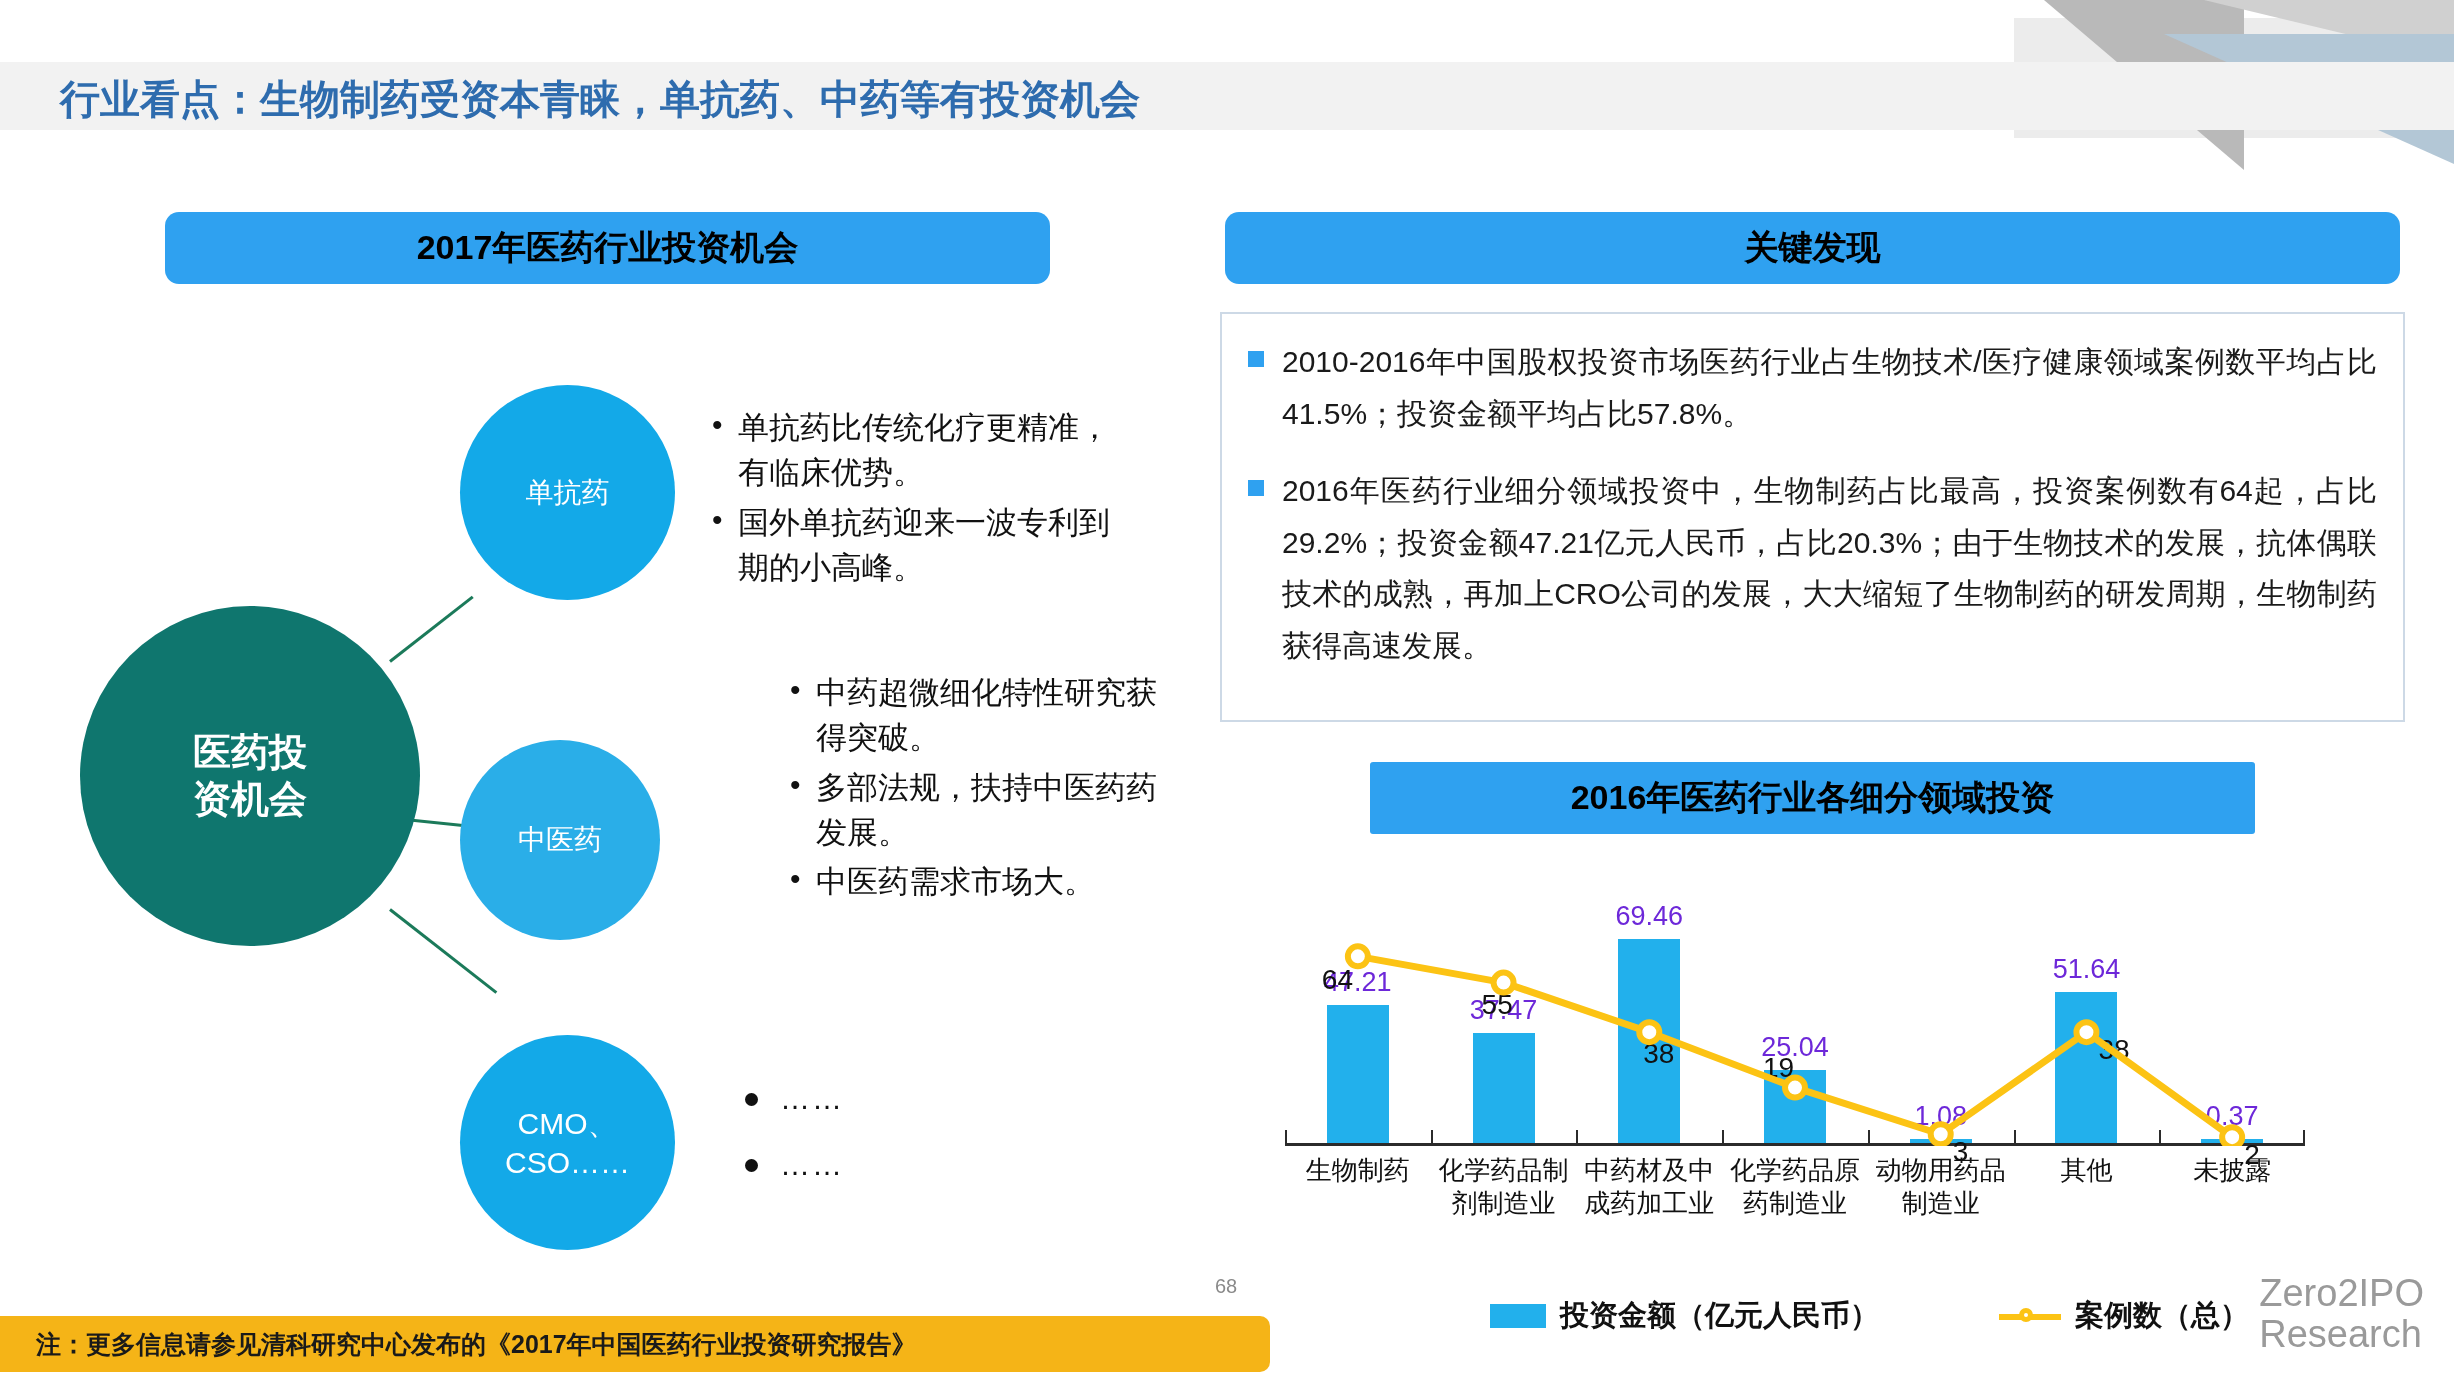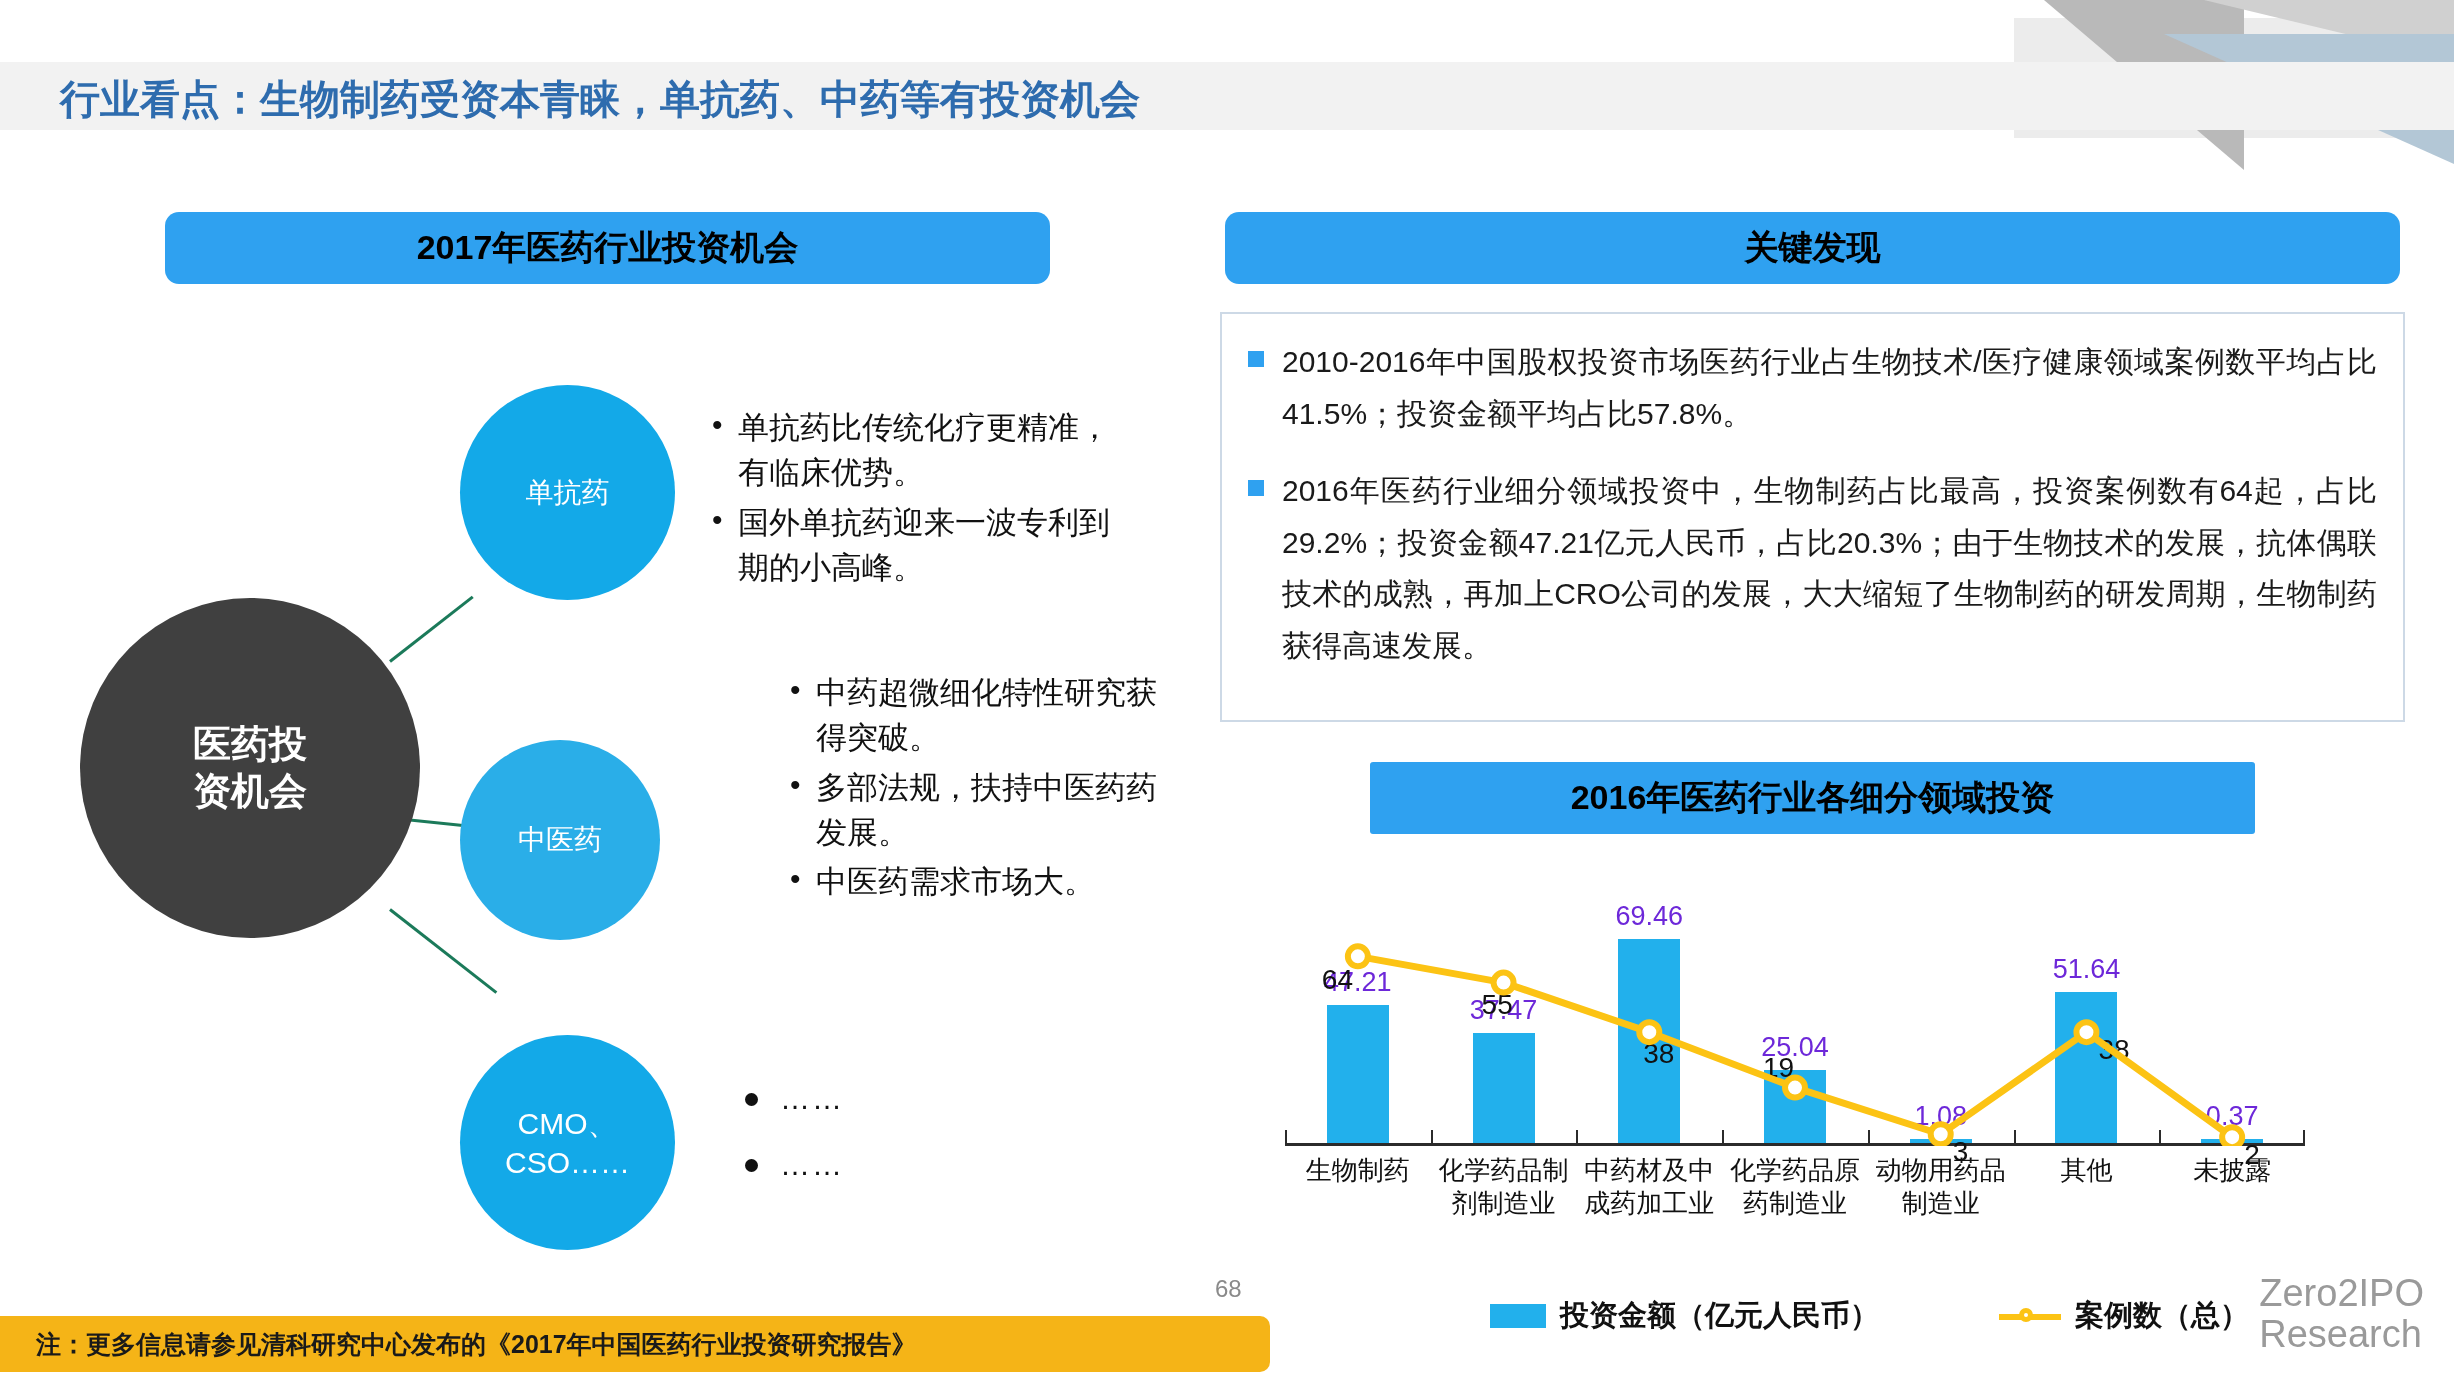--- a/index.html
+++ b/index.html
@@ -79,22 +79,22 @@
   }
 
   
   .diagram { position: absolute; top: 330px; left: 60px; width: 1120px; height: 900px; }
   .node {
     position: absolute; border-radius: 50%;
     display: flex; align-items: center; justify-content: center; text-align: center;
     color: #ffffff; z-index: 3;
   }
   #node-main {
-    left: 20px; top: 268px; width: 340px; height: 340px;
-    background: #404040; font-size: 38px; font-weight: bold; line-height: 1.25;
+    left: 20px; top: 276px; width: 340px; height: 340px;
+    background: #0f766e; font-size: 38px; font-weight: bold; line-height: 1.25;
   }
   #node-a { left: 400px; top: 55px;  width: 215px; height: 215px; background: #13a9e8; font-size: 28px; }
   #node-b { left: 400px; top: 410px; width: 200px; height: 200px; background: #2aaee8; font-size: 28px; }
   #node-c { left: 400px; top: 705px; width: 215px; height: 215px; background: #13a9e8; font-size: 30px; line-height: 1.3; }
 
   .connector { position: absolute; background: #1b7a5a; height: 3px; transform-origin: left center; z-index: 1; }
 
   .note-group { position: absolute; font-size: 31px; color: #111; line-height: 1.46; }
   .note-group ul { list-style: none; }
   .note-group li { position: relative; padding-left: 26px; margin-bottom: 4px; }
@@ -142,21 +142,21 @@
   }
   .legend-text { font-size: 29px; color: #111; font-weight: bold; }
 
   
   .footnote {
     position: absolute; bottom: 8px; left: 0; height: 56px; width: 1270px;
     background: #f5b417; border-radius: 0 10px 10px 0;
     display: flex; align-items: center; padding-left: 36px;
     font-size: 25px; font-weight: bold; color: #1a1a1a; white-space: nowrap;
   }
-  .page-num { position: absolute; left: 1215px; top: 1275px; font-size: 24px; color: #8a8a8a; }
+  .page-num { position: absolute; left: 1215px; top: 1275px; font-size: 20px; color: #8a8a8a; }
   .logo {
     position: absolute; right: 30px; bottom: 26px; text-align: left;
     color: #9a9a9a; font-size: 38px; line-height: 1.06;
     font-family: Liberation Sans, sans-serif; font-weight: 300;
   }
 </style>
 </head>
 <body>
 
 <div id="slide">

